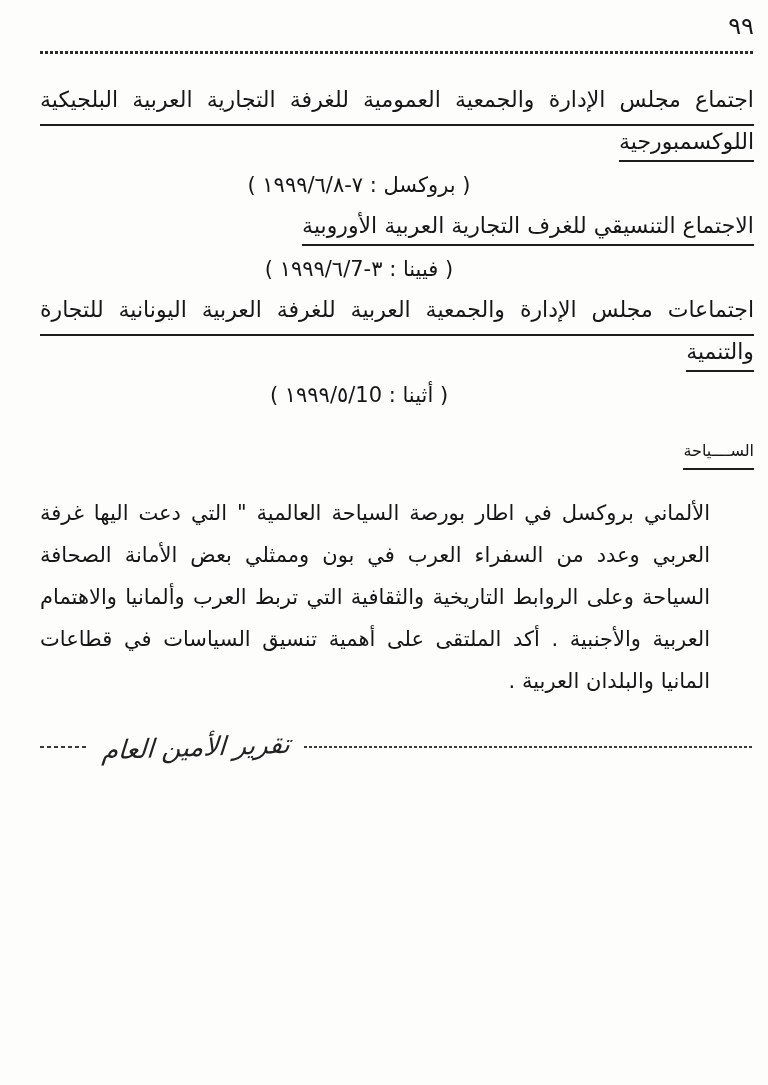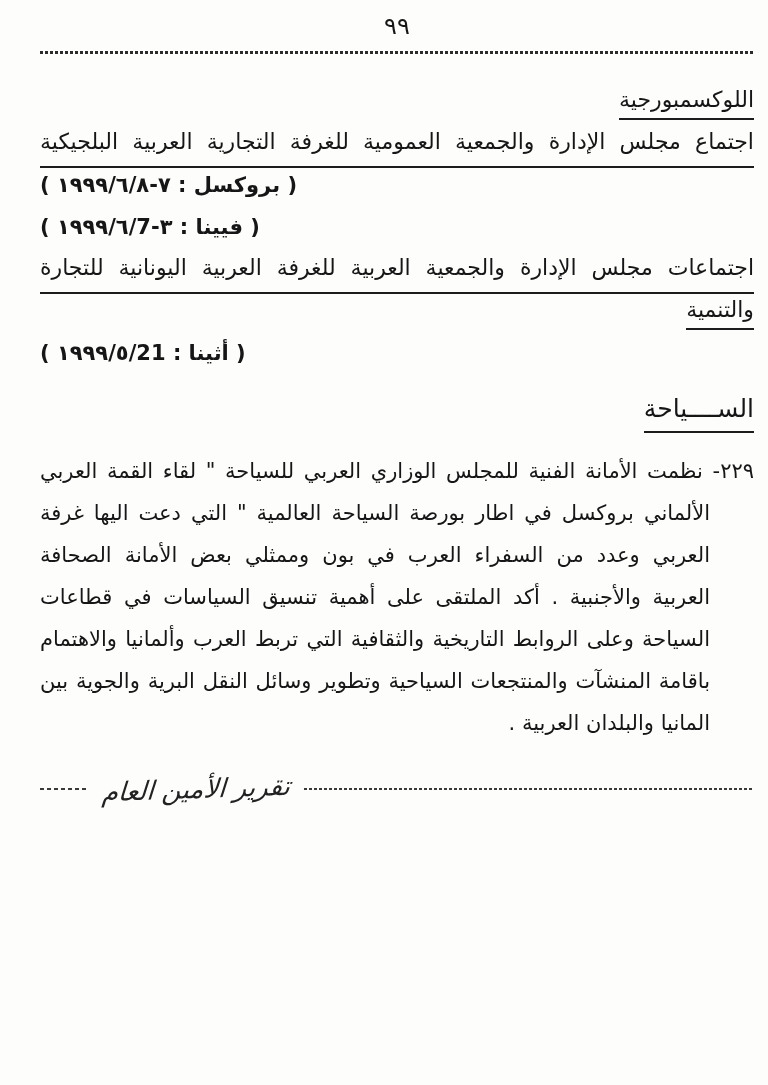--- a/index.html
+++ b/index.html
@@ -10,21 +10,21 @@
     color:#161616;
     overflow:hidden;
   }
   .page {
     direction:rtl;
     box-sizing:border-box;
     width:768px; height:1085px;
     padding:8px 14px 0 40px;
   }
   .page-number {
-    text-align:center;
+    text-align:right;
     font-size:24px;
     line-height:32px;
     letter-spacing:5px;
     padding-top:2px;
   }
   .top-rule {
     margin-top:9px;
     height:3px;
     background:repeating-linear-gradient(90deg,#2b2b2b 0 3px, transparent 3px 5px);
   }
@@ -46,29 +46,28 @@
     white-space:normal;
   }
   .u {
     border-bottom:2px solid #1c1c1c;
     padding-bottom:6px;
   }
   .date-line {
     font-size:21px;
     height:42px;
     line-height:34px;
-    text-align:left;
+    text-align:center;
     padding-left:0;
     padding-right:76px;
     letter-spacing:1px;
-    font-weight:bold;
   }
   .section-heading {
     margin:16px 0 14px 0;
-    font-size:25px;
+    font-size:16px;
     height:42px;
     line-height:30px;
     text-align:right;
   }
   .section-heading .u { padding-bottom:8px; }
   .paragraph { margin-top:8px; }
   .p-line {
     font-size:21px;
     height:42px;
     line-height:42px;
@@ -107,49 +106,48 @@
 
 <div class="page">
 
   <div class="page-number">٩٩</div>
 
   <div class="top-rule"></div>
 
   <div class="meetings">
 
     <div>
+      <div class="line full">اجتماع مجلس الإدارة والجمعية العمومية للغرفة التجارية العربية البلجيكية</div>
       <div class="line"><span class="u">اللوكسمبورجية</span></div>
-      <div class="line full">اجتماع مجلس الإدارة والجمعية العمومية للغرفة التجارية العربية البلجيكية</div>
       <div class="date-line">( بروكسل : ٧-١٩٩٩/٦/٨ )</div>
     </div>
 
     <div>
+      <div class="line"><span class="u">الاجتماع التنسيقي للغرف التجارية العربية الأوروبية</span></div>
       <div class="date-line">( فيينا : ٣-١٩٩٩/٦/7 )</div>
     </div>
 
     <div>
     </div>
 
     <div>
       <div class="line full">اجتماعات مجلس الإدارة والجمعية العربية للغرفة العربية اليونانية للتجارة</div>
       <div class="line"><span class="u">والتنمية</span></div>
-      <div class="date-line">( أثينا : ١٩٩٩/٥/21 )</div>
+      <div class="date-line">( أثينا : ١٩٩٩/٥/10 )</div>
     </div>
 
   </div>
 
   <div class="section-heading"><span class="u">الســــياحة</span></div>
 
   <div class="paragraph">
-    <div class="p-line first">٢٢٩- نظمت الأمانة الفنية للمجلس الوزاري العربي للسياحة " لقاء القمة العربي</div>
     <div class="p-line">الألماني بروكسل في اطار بورصة السياحة العالمية " التي دعت اليها غرفة</div>
     <div class="p-line">العربي وعدد من السفراء العرب في بون وممثلي بعض الأمانة الصحافة</div>
+    <div class="p-line">السياحة وعلى الروابط التاريخية والثقافية التي تربط العرب وألمانيا والاهتمام</div>
     <div class="p-line">العربية والأجنبية . أكد الملتقى على أهمية تنسيق السياسات في قطاعات</div>
-    <div class="p-line">السياحة وعلى الروابط التاريخية والثقافية التي تربط العرب وألمانيا والاهتمام</div>
-    <div class="p-line">باقامة المنشآت والمنتجعات السياحية وتطوير وسائل النقل البرية والجوية بين</div>
     <div class="p-line last">المانيا والبلدان العربية .</div>
   </div>
 
   <div class="footer">
     <div class="f-dash"></div>
     <div class="f-sig">تقرير الأمين العام</div>
     <div class="f-rule"></div>
   </div>
 
 </div>

